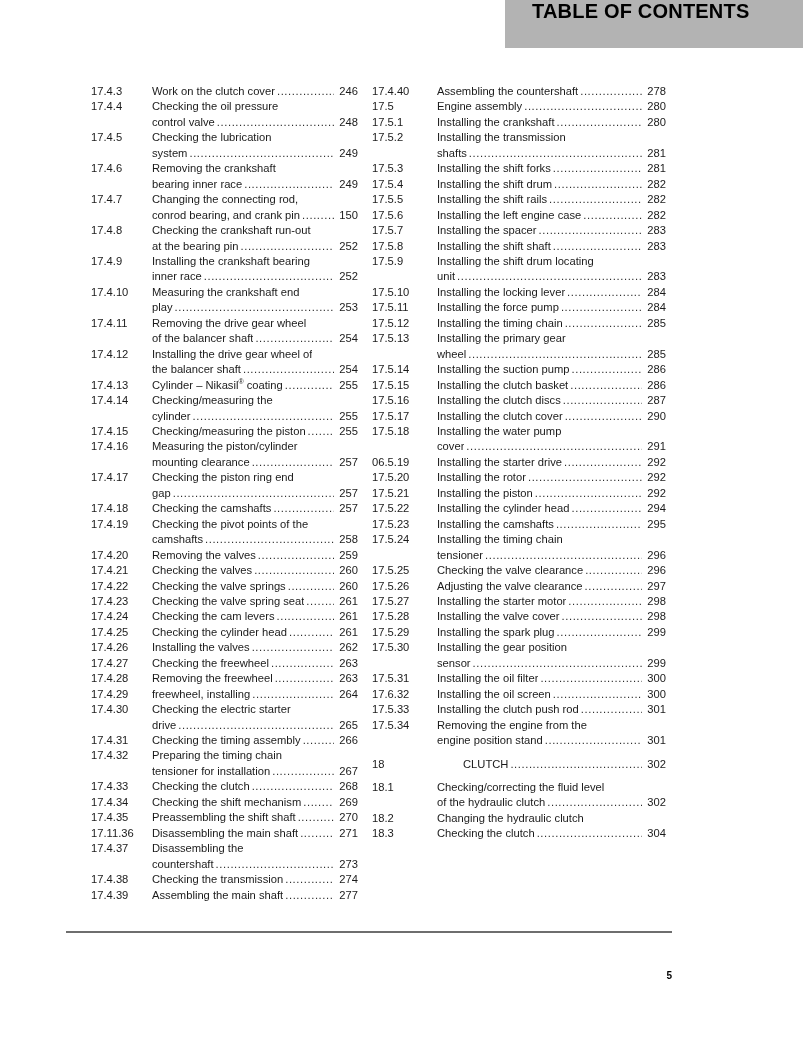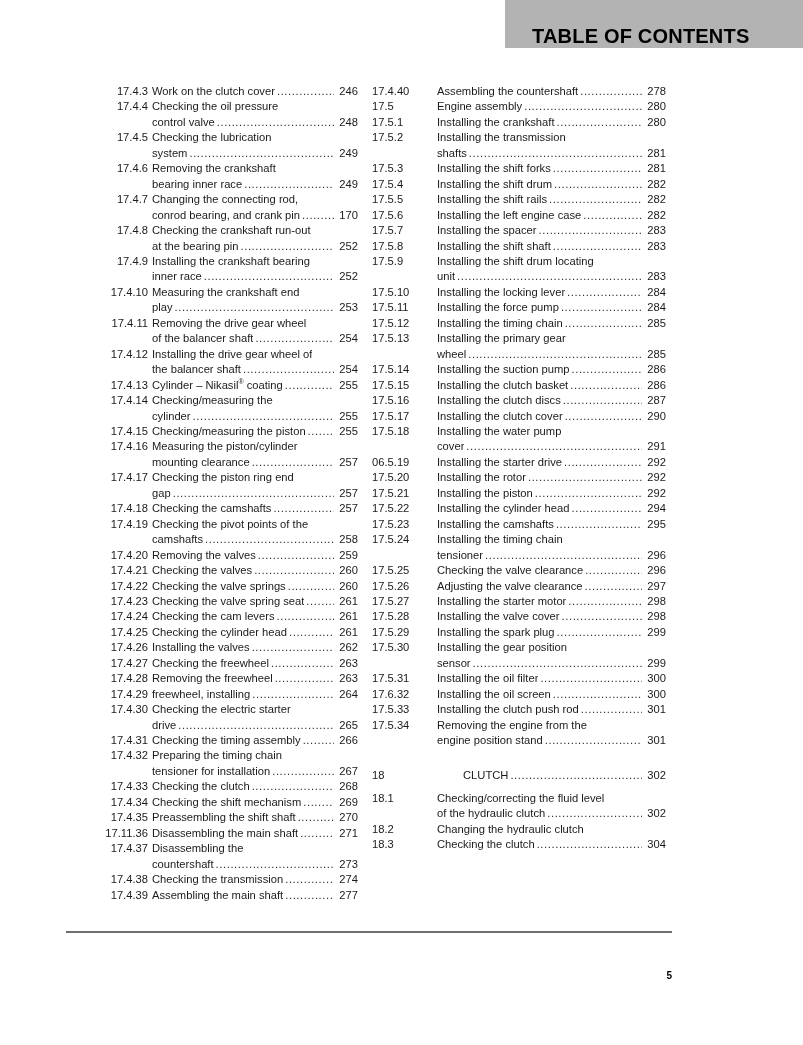--- a/index.html
+++ b/index.html
@@ -18,21 +18,21 @@
 
   
   #header-banner {
     position: absolute;
     left: 505px;
     top: 0;
     width: 298px;
     height: 48px;
     background: #b3b3b3;
     display: flex;
-    align-items: flex-end;
+    align-items: flex-start;
   }
   #header-title {
     font-size: 20px;
     font-weight: bold;
     letter-spacing: 0.2px;
     color: #000000;
     padding-left: 27px;
     white-space: nowrap;
   }
 
@@ -56,21 +56,21 @@
     font-size: 11.2px;
     line-height: 15.45px;
     margin: 0;
     padding: 0;
   }
   .toc-num {
     flex: 0 0 auto;
     white-space: nowrap;
     padding-right: 4px;
   }
-  #toc-column-left  .toc-num { width: 57px; text-align: right; }
+  #toc-column-left  .toc-num { width: 57px; }
   #toc-column-right .toc-num { width: 61px; }
   
   #toc-column-right .toc-entry.chapter .toc-num { width: 87px; }
 
   .toc-text {
     flex: 1 1 auto;
     min-width: 0;
   }
   .toc-line {
     display: flex;
@@ -95,21 +95,21 @@
   }
   .toc-page {
     flex: 0 0 auto;
     text-align: right;
     padding-left: 2px;
     min-width: 21px;
   }
   .toc-line.nopage { white-space: normal; }
 
   .toc-entry.chapter { font-size: 11.2px; }
-  .toc-entry.spacer-above { margin-top: 20px; }
+  .toc-entry.spacer-above { margin-top: 9px; }
   .toc-entry.spacer-below { margin-bottom: 7px; }
 
   sup.reg { font-size: 7px; vertical-align: super; line-height: 0; }
 
   
   #footer-rule {
     position: absolute;
     left: 66px;
     top: 931px;
     width: 606px;
@@ -187,21 +187,21 @@
       </div>
       <div class="toc-entry">
         <div class="toc-num">17.4.7</div>
         <div class="toc-text">
           <div class="toc-line nopage">
             <span class="toc-label">Changing the connecting rod,</span>
           </div>
           <div class="toc-line">
             <span class="toc-label">conrod bearing, and crank pin</span>
             <span class="toc-leader"></span>
-            <span class="toc-page">170</span>
+            <span class="toc-page">150</span>
           </div>
         </div>
       </div>
       <div class="toc-entry">
         <div class="toc-num">17.4.8</div>
         <div class="toc-text">
           <div class="toc-line nopage">
             <span class="toc-label">Checking the crankshaft run-out</span>
           </div>
           <div class="toc-line">

